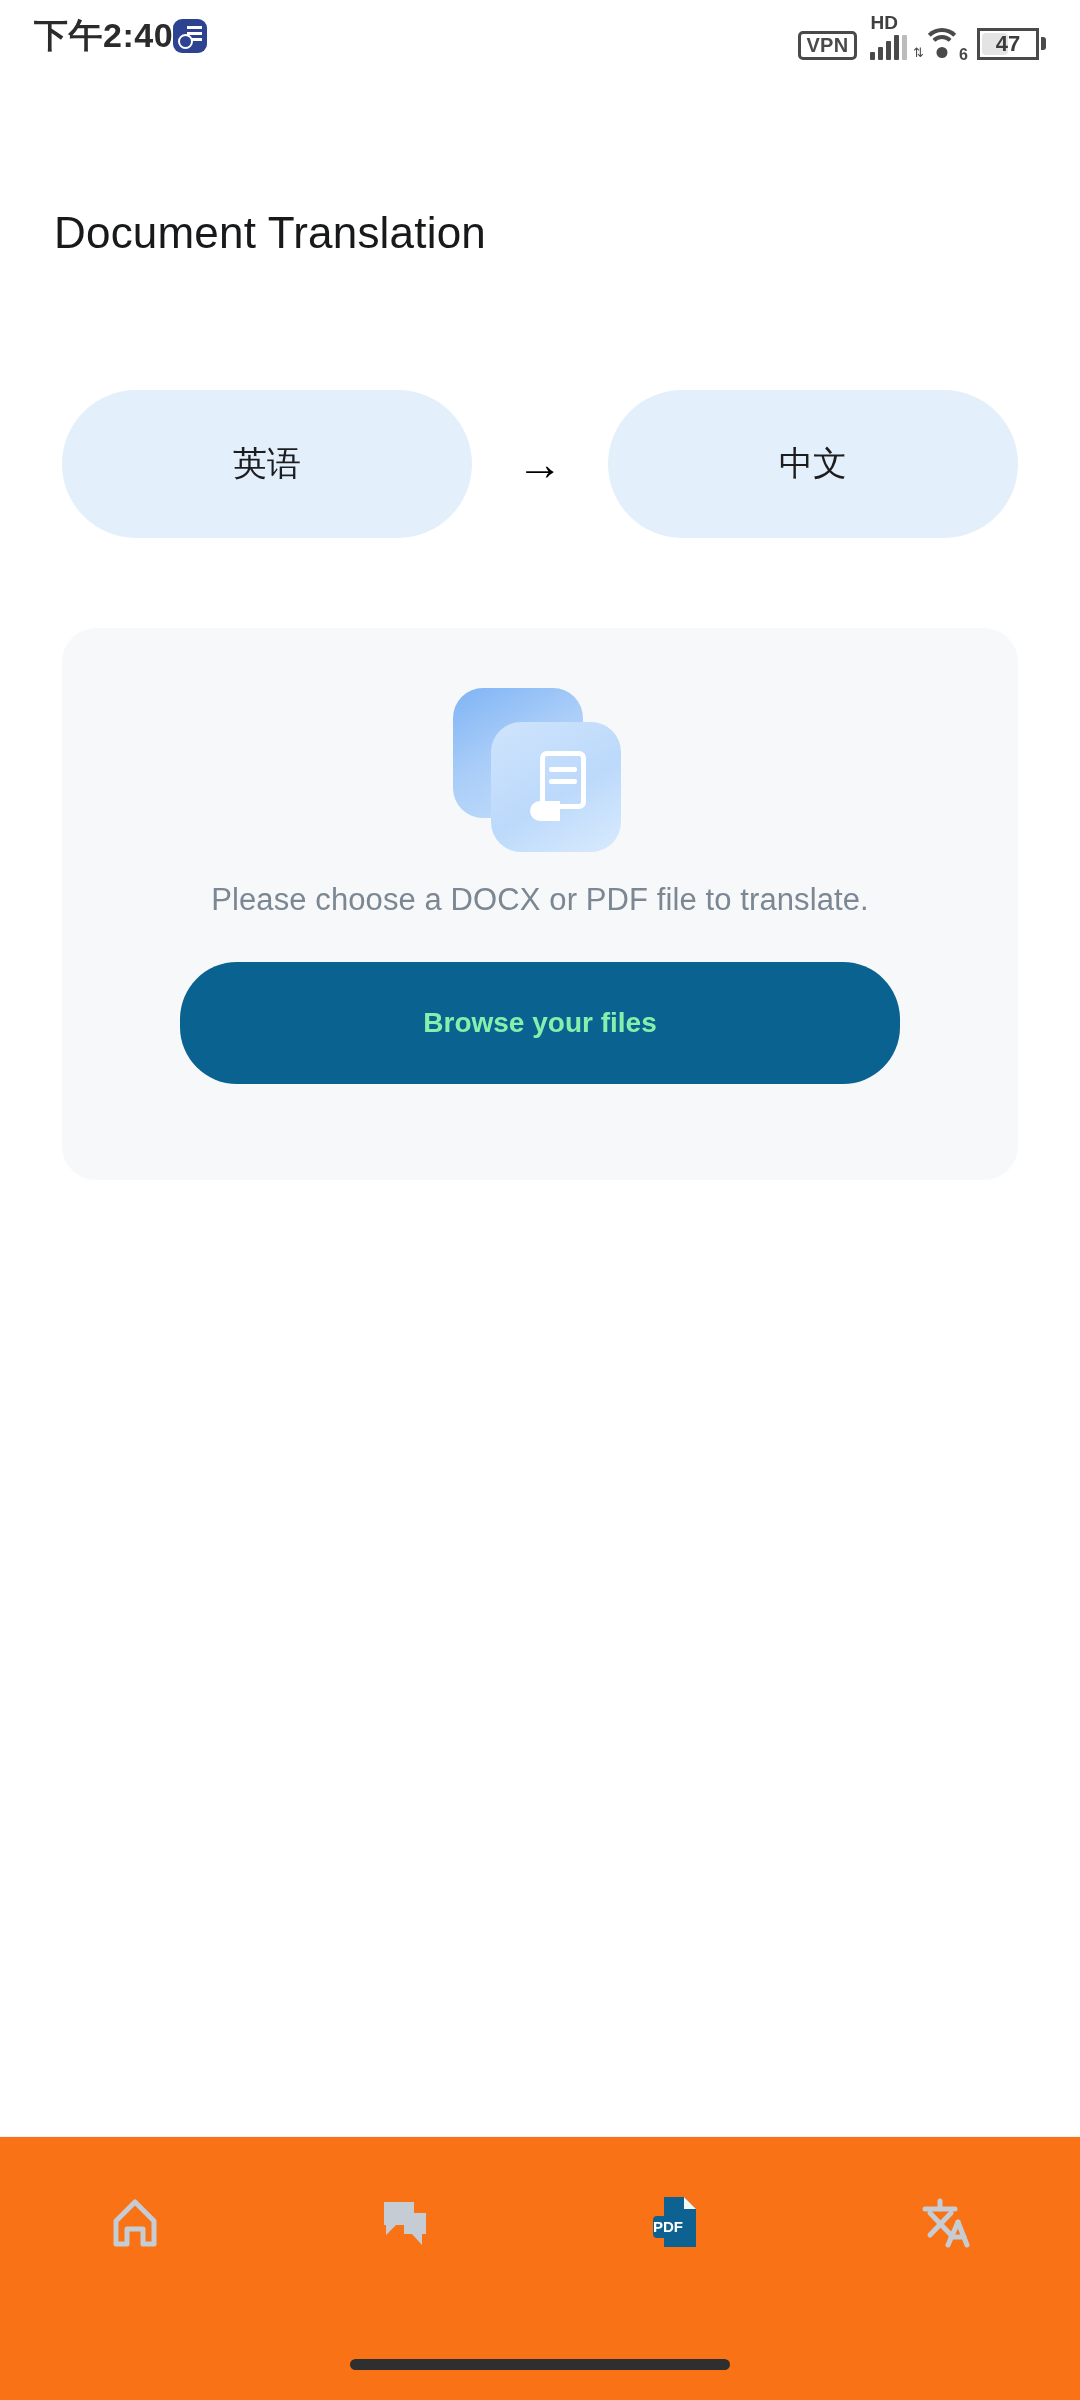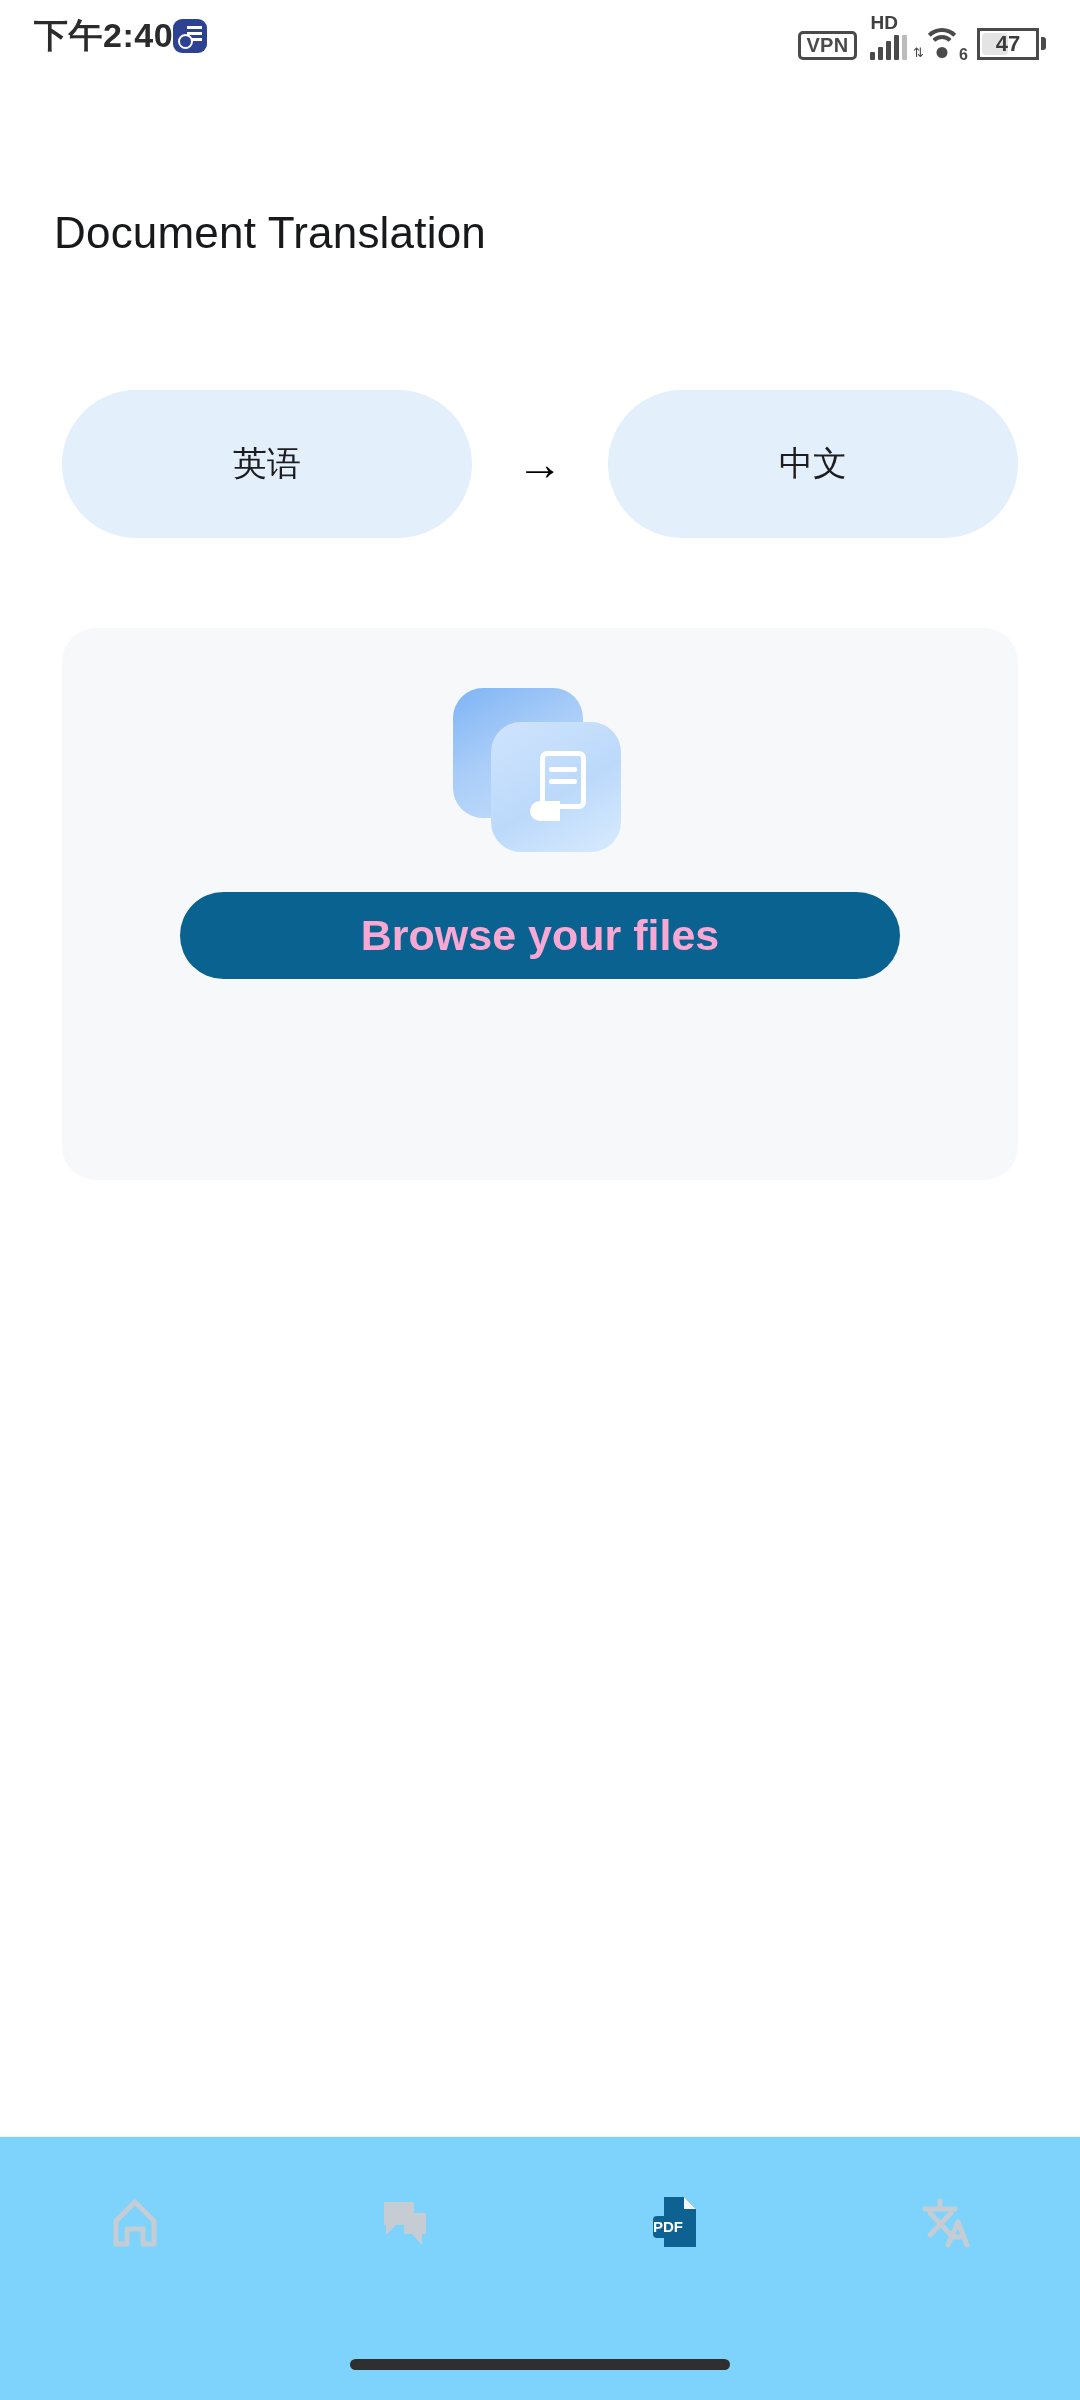--- a/index.html
+++ b/index.html
@@ -138,31 +138,31 @@
   .doc-illus .glyph .n2{ top:28px; width:28px; }
   .doc-illus .glyph .curl{
     position:absolute; left:0; bottom:0; width:30px; height:20px;
     background:#ffffff; border-radius:10px 0 0 10px;
   }
 
   .hint-text{
     margin-top:34px; font-size:31px; color:#7c8794; letter-spacing:.1px;
   }
   .browse-btn{
-    margin-top:44px; width:720px; height:87px; border-radius:57px;
+    margin-top:44px; width:720px; height:122px; border-radius:57px;
     background:#09628f; border:none; cursor:pointer;
-    color:#f9a8d4; font-size:43px; font-weight:700;
+    color:#86efac; font-size:28px; font-weight:700;
     font-family:"Liberation Sans", sans-serif;
     display:flex; align-items:center; justify-content:center;
   }
 
   
   .bottom-nav{
     position:absolute; left:0; bottom:0; width:1080px; height:264px;
-    background:#7dd3fc; border-top:1px solid #f1f2f4;
+    background:#f97316; border-top:1px solid #f1f2f4;
   }
   .nav-items{
     display:flex; width:100%; height:170px; align-items:center;
   }
   .nav-item{
     flex:1; display:flex; align-items:center; justify-content:center;
     height:100%; cursor:pointer;
   }
   .gesture-bar{
     position:absolute; left:50%; transform:translateX(-50%); bottom:30px;
@@ -227,20 +227,21 @@
   <div class="doc-illus">
     <span class="back-card"></span>
     <span class="front-card"></span>
     <span class="glyph">
       <span class="sheet"></span>
       <span class="ln n1"></span>
       <span class="ln n2"></span>
       <span class="curl"></span>
     </span>
   </div>
+  <div class="hint-text">Please choose a DOCX or PDF file to translate.</div>
   <button class="browse-btn">Browse your files</button>
 </div>
 
 <div class="bottom-nav">
   <div class="nav-items">
 
     <div class="nav-item">
       <svg class="ico" width="62" height="62" viewBox="0 0 62 62">
         <path class="ico-inactive" d="M12 30 L31 11 L50 30 L50 53 L39 53 L39 38 L23 38 L23 53 L12 53 Z"></path>
       </svg>

